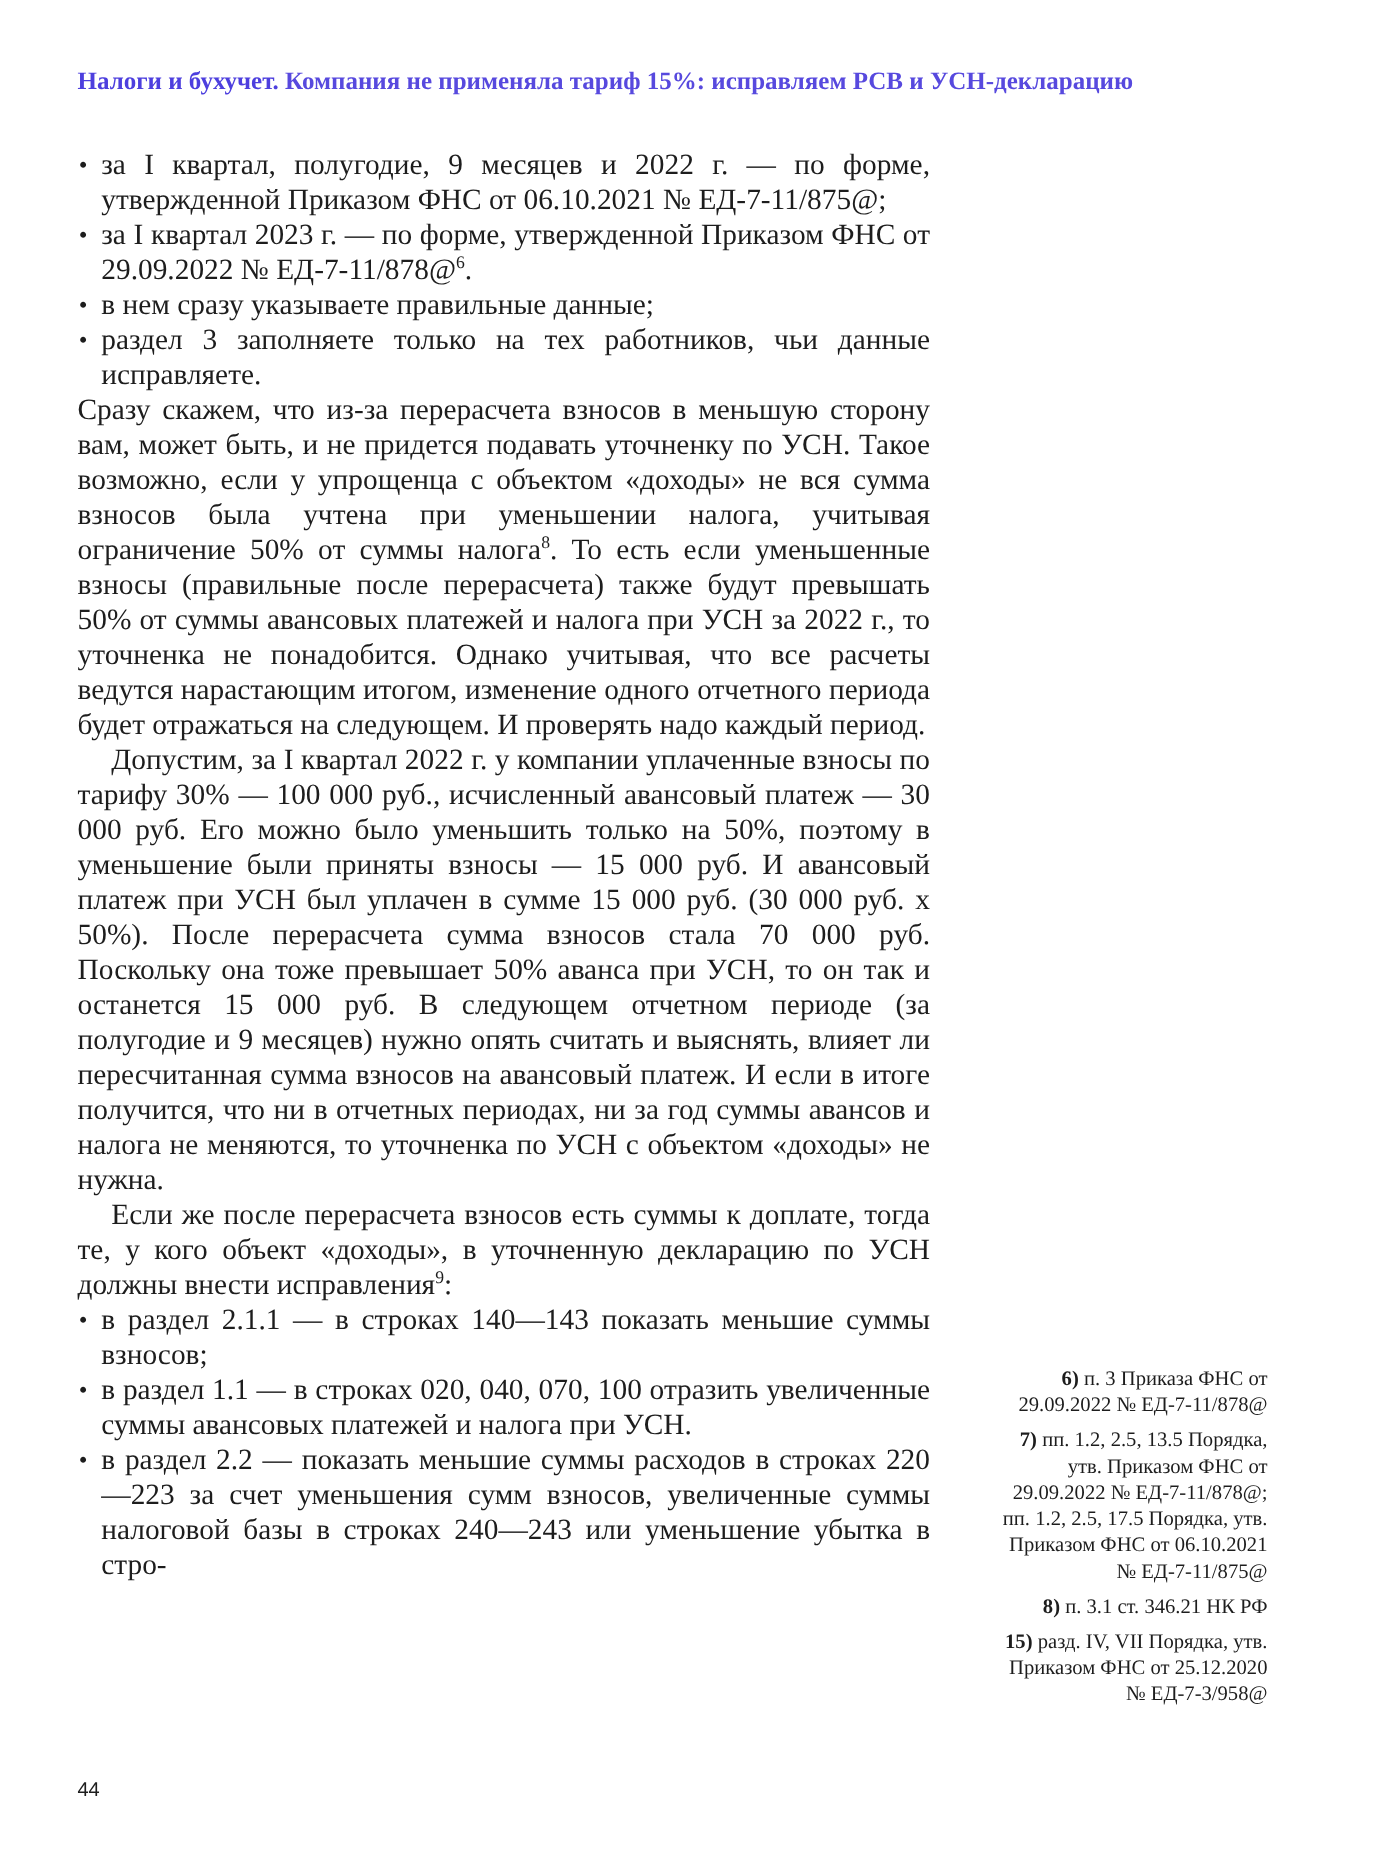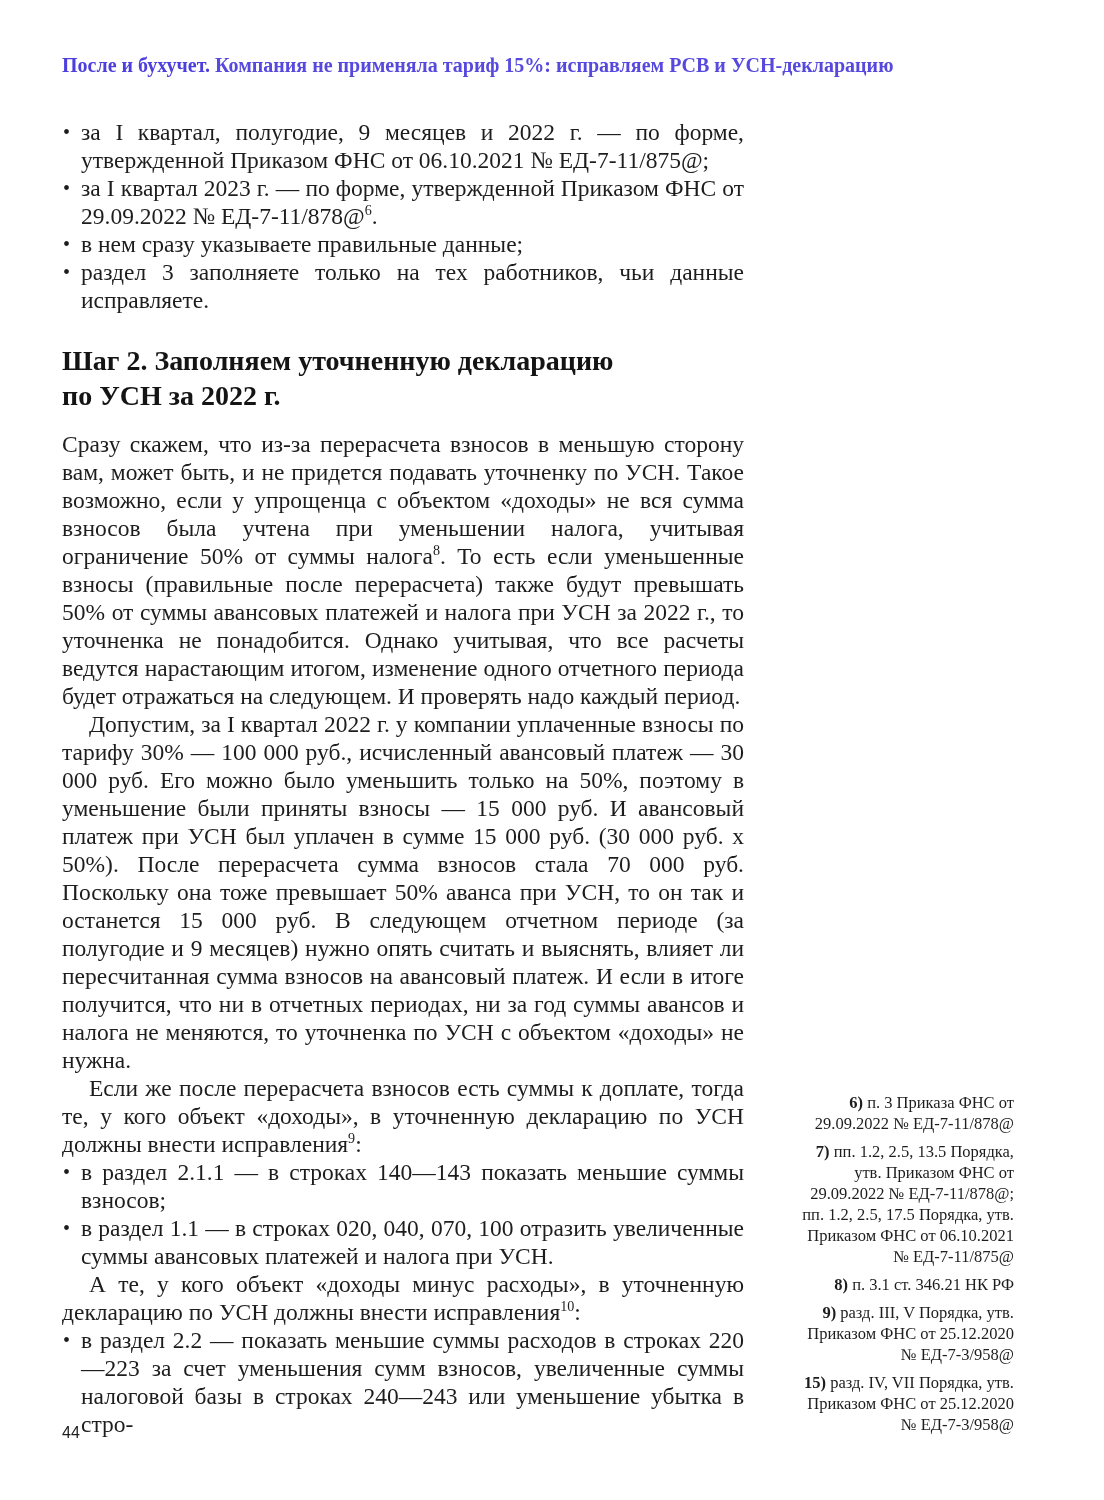--- a/index.html
+++ b/index.html
@@ -80,42 +80,39 @@
     font-size: 16px;
     color: #1d1d1d;
   }
 </style>
 </head>
 <body>
 
 <div class="page">
 
   <header class="pagehead">
-    <span class="rubric">После и бухучет.</span>
+    <span class="rubric">Налоги и бухучет.</span>
     <span class="headline">Компания не применяла тариф 15%: исправляем РСВ и УСН-декларацию</span>
   </header>
 
   <main class="body-col" id="article-body">
       <div class="blk bullet"><span class="marker">•</span>за I квартал, полугодие, 9 месяцев и 2022 г. — по форме, утвержденной Приказом ФНС от 06.10.2021 № ЕД-7-11/875@;</div>
       <div class="blk bullet"><span class="marker">•</span>за I квартал 2023 г. — по форме, утвержденной Приказом ФНС от 29.09.2022 № ЕД-7-11/878@<sup>6</sup>.</div>
       <div class="blk bullet"><span class="marker">•</span>в нем сразу указываете правильные данные;</div>
       <div class="blk bullet"><span class="marker">•</span>раздел 3 заполняете только на тех работников, чьи данные исправляете.</div>
-      <h2 class="blk heading">Шаг 2. Заполняем уточненную декларацию<br>по УСН за 2022 г.</h2>
       <p class="blk para">Сразу скажем, что из-за перерасчета взносов в меньшую сторону вам, может быть, и не придется подавать уточненку по УСН. Такое возможно, если у упрощенца с объектом «доходы» не вся сумма взносов была учтена при уменьшении налога, учитывая ограничение 50% от суммы налога<sup>8</sup>. То есть если уменьшенные взносы (правильные после перерасчета) также будут превышать 50% от суммы авансовых платежей и налога при УСН за 2022 г., то уточненка не понадобится. Однако учитывая, что все расчеты ведутся нарастающим итогом, изменение одного отчетного периода будет отражаться на следующем. И проверять надо каждый период.</p>
       <p class="blk para indent">Допустим, за I квартал 2022 г. у компании уплаченные взносы по тарифу 30% — 100 000 руб., исчисленный авансовый платеж — 30 000 руб. Его можно было уменьшить только на 50%, поэтому в уменьшение были приняты взносы — 15 000 руб. И авансовый платеж при УСН был уплачен в сумме 15 000 руб. (30 000 руб. x 50%). После перерасчета сумма взносов стала 70 000 руб. Поскольку она тоже превышает 50% аванса при УСН, то он так и останется 15 000 руб. В следующем отчетном периоде (за полугодие и 9 месяцев) нужно опять считать и выяснять, влияет ли пересчитанная сумма взносов на авансовый платеж. И если в итоге получится, что ни в отчетных периодах, ни за год суммы авансов и налога не меняются, то уточненка по УСН с объектом «доходы» не нужна.</p>
       <p class="blk para indent">Если же после перерасчета взносов есть суммы к доплате, тогда те, у кого объект «доходы», в уточненную декларацию по УСН должны внести исправления<sup>9</sup>:</p>
       <div class="blk bullet"><span class="marker">•</span>в раздел 2.1.1 — в строках 140—143 показать меньшие суммы взносов;</div>
       <div class="blk bullet"><span class="marker">•</span>в раздел 1.1 — в строках 020, 040, 070, 100 отразить увеличенные суммы авансовых платежей и налога при УСН.</div>
-      <p class="blk para indent">А те, у кого объект «доходы минус расходы», в уточненную декларацию по УСН должны внести исправления<sup>10</sup>:</p>
       <div class="blk bullet"><span class="marker">•</span>в раздел 2.2 — показать меньшие суммы расходов в строках 220—223 за счет уменьшения сумм взносов, увеличенные суммы налоговой базы в строках 240—243 или уменьшение убытка в стро-</div>
     </main>
 
   <aside class="footnotes" id="footnotes">
       <div class="fn"><b class="fn-num">6) </b>п. 3 Приказа ФНС от 29.09.2022 № ЕД-7-11/878@</div>
       <div class="fn"><b class="fn-num">7) </b>пп. 1.2, 2.5, 13.5 Порядка, утв. Приказом ФНС от 29.09.2022 № ЕД-7-11/878@; пп. 1.2, 2.5, 17.5 Порядка, утв. Приказом ФНС от 06.10.2021 № ЕД-7-11/875@</div>
       <div class="fn"><b class="fn-num">8) </b>п. 3.1 ст. 346.21 НК РФ</div>
-      <div class="fn"><b class="fn-num">9) </b>разд. III, V Порядка, утв. Приказом ФНС от 25.12.2020 № ЕД-7-3/958@</div>
       <div class="fn"><b class="fn-num">15) </b>разд. IV, VII Порядка, утв. Приказом ФНС от 25.12.2020 № ЕД-7-3/958@</div>
     </aside>
 
   <div class="pagenum">44</div>
 
 </div>
 
 </body></html>

